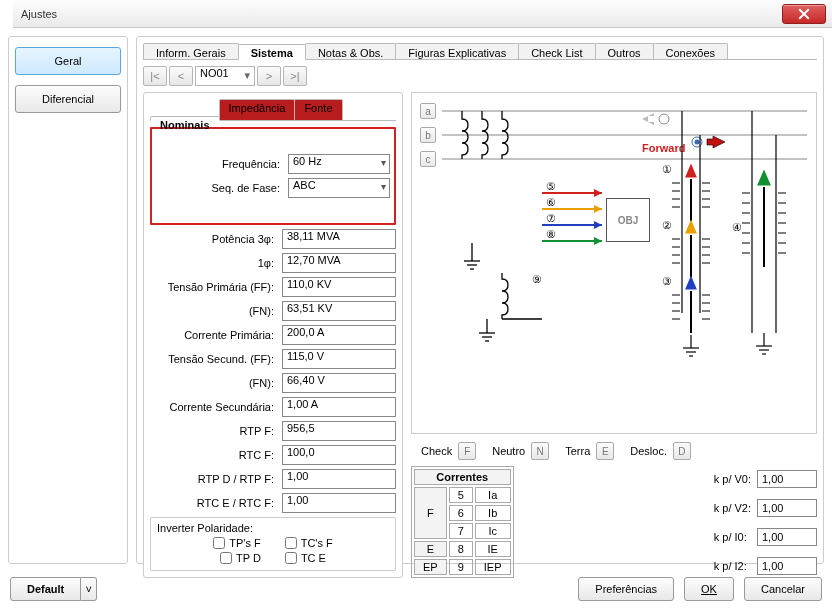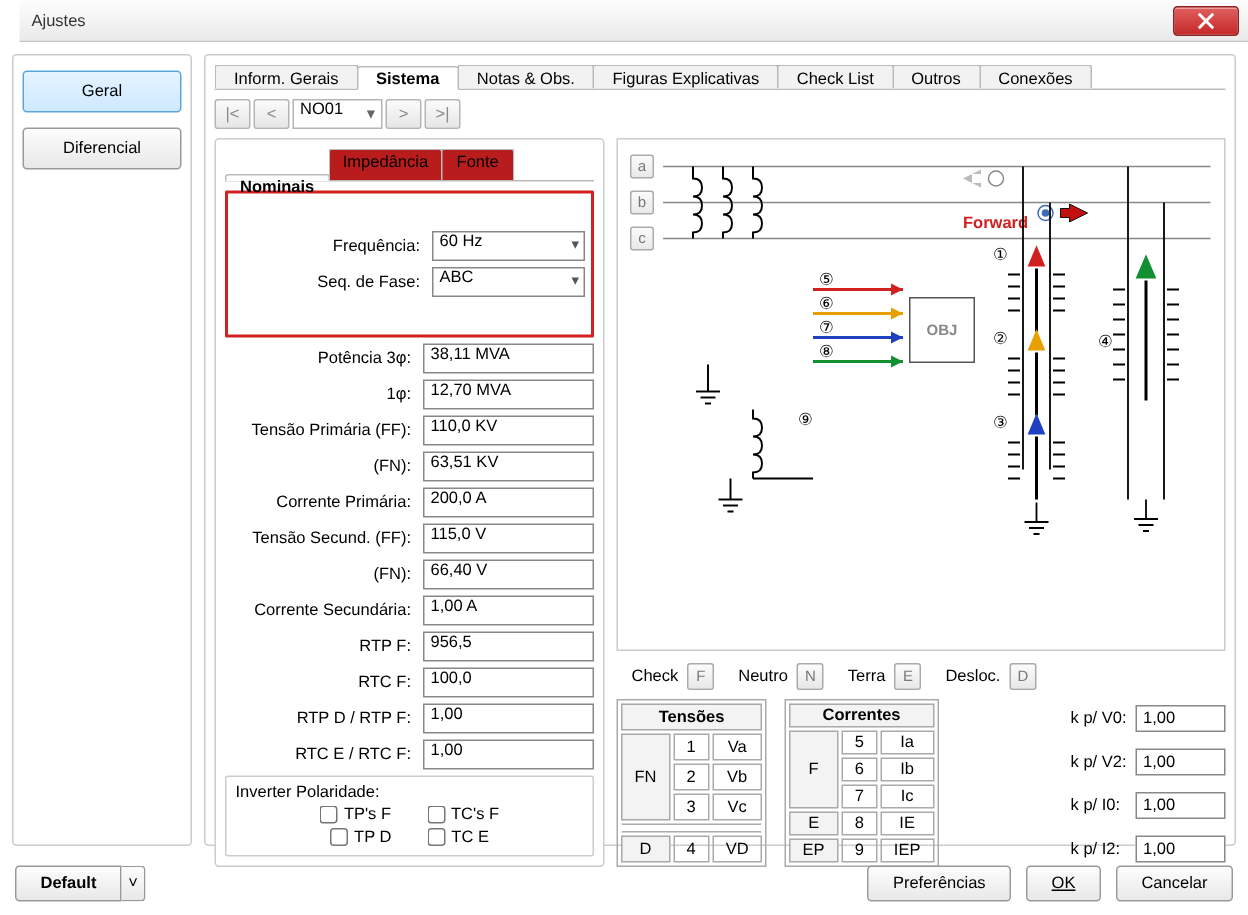--- a/index.html
+++ b/index.html
@@ -349,48 +349,20 @@
               <span>Terra</span>
               <div class="lgbox">E</div>
             </div>
           <div class="lg">
               <span>Desloc.</span>
               <div class="lgbox">D</div>
             </div>
         </div>
 
         <div class="bottomgrids">
-          <table class="grid">
-            <tbody>
-                <tr>
-                  <th colspan="3">Tensões</th>
-                </tr>
-            <tr>
-                  <td class="side" rowspan="3">FN</td>
-                  <td>1</td>
-                  <td>Va</td>
-                </tr>
-            <tr>
-                  <td>2</td>
-                  <td>Vb</td>
-                </tr>
-            <tr>
-                  <td>3</td>
-                  <td>Vc</td>
-                </tr>
-            <tr>
-                  <td colspan="3" style="height:6px;border-left:1px solid transparent;border-right:1px solid transparent;"></td>
-                </tr>
-            <tr>
-                  <td class="side">D</td>
-                  <td>4</td>
-                  <td>VD</td>
-                </tr>
-          </tbody>
-            </table>
 
           <table class="grid">
             <tbody>
                 <tr>
                   <th colspan="3">Correntes</th>
                 </tr>
             <tr>
                   <td class="side" rowspan="3">F</td>
                   <td>5</td>
                   <td>Ia</td>

